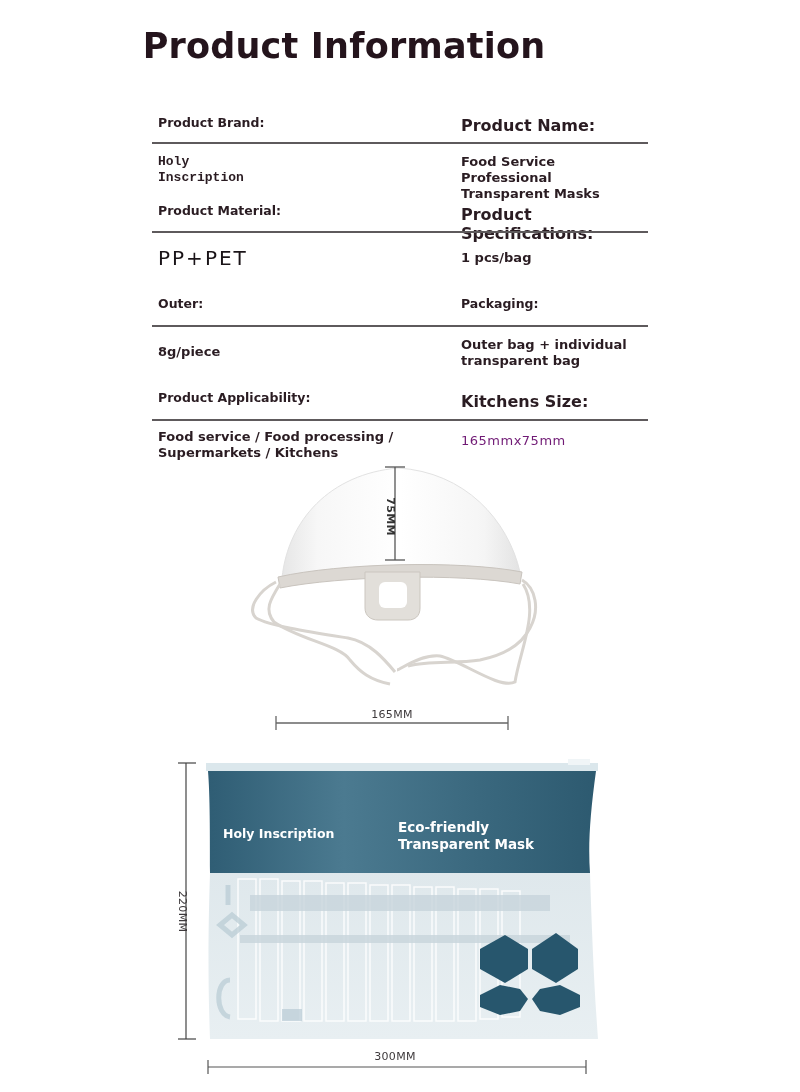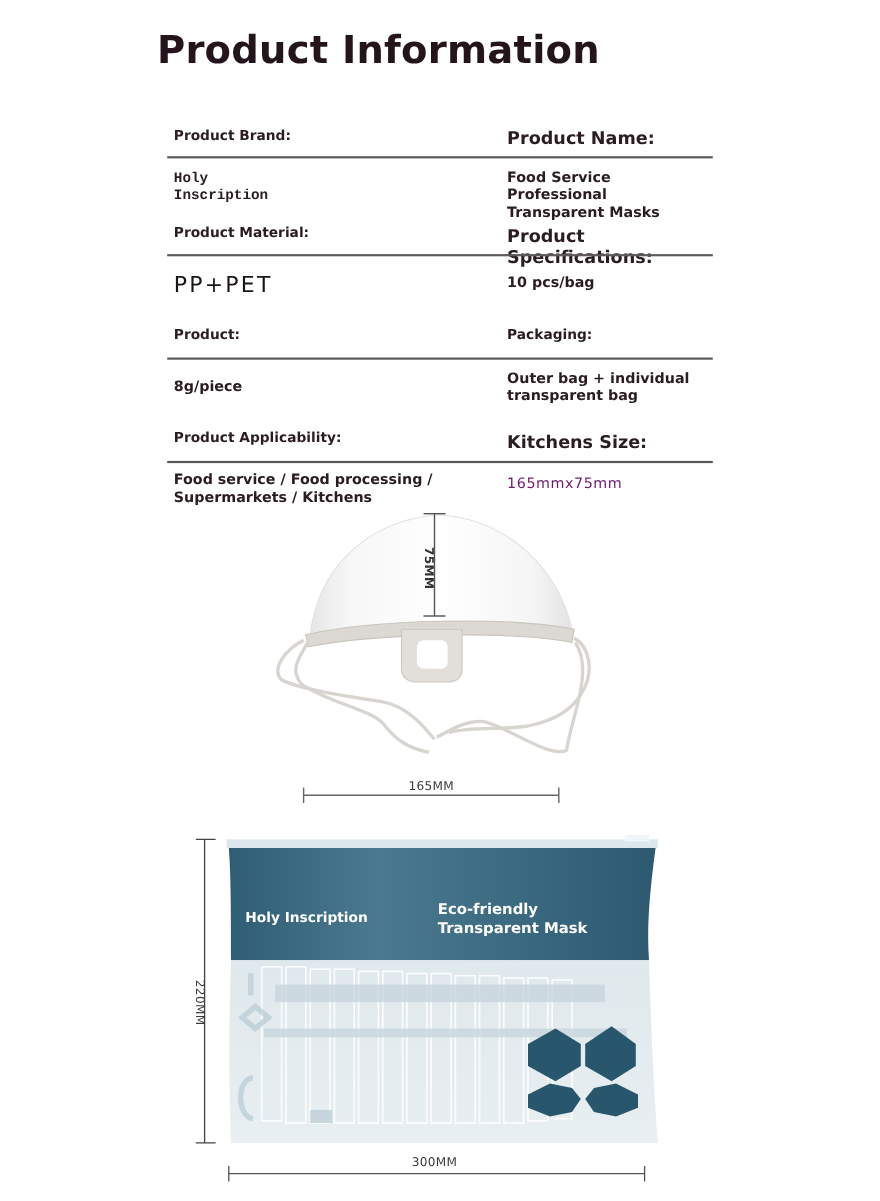--- a/index.html
+++ b/index.html
@@ -49,23 +49,23 @@
   <div class="cell c-right val" style="top:54px;">
     <div>Food Service Professional</div>
     <div>Transparent Masks</div>
   </div>
 
   <div class="cell c-left lbl" style="top:103px;">Product Material:</div>
   <div class="cell c-right lbl-small" style="top:105px;">Product Specifications:</div>
   <div class="divider" style="top:131px;"></div>
 
   <div class="cell c-left val-big" style="top:146px;">PP+PET</div>
-  <div class="cell c-right val" style="top:150px;">10 pcs/bag</div>
+  <div class="cell c-right val" style="top:150px;">1 pcs/bag</div>
 
-  <div class="cell c-left lbl" style="top:196px;">Product:</div>
+  <div class="cell c-left lbl" style="top:196px;">Outer:</div>
   <div class="cell c-right lbl" style="top:196px;">Packaging:</div>
   <div class="divider" style="top:225px;"></div>
 
   <div class="cell c-left val" style="top:244px;">8g/piece</div>
   <div class="cell c-right val" style="top:237px;">
     <div>Outer bag + individual</div>
     <div>transparent bag</div>
   </div>
 
   <div class="cell c-left lbl" style="top:290px;">Product Applicability:</div>

